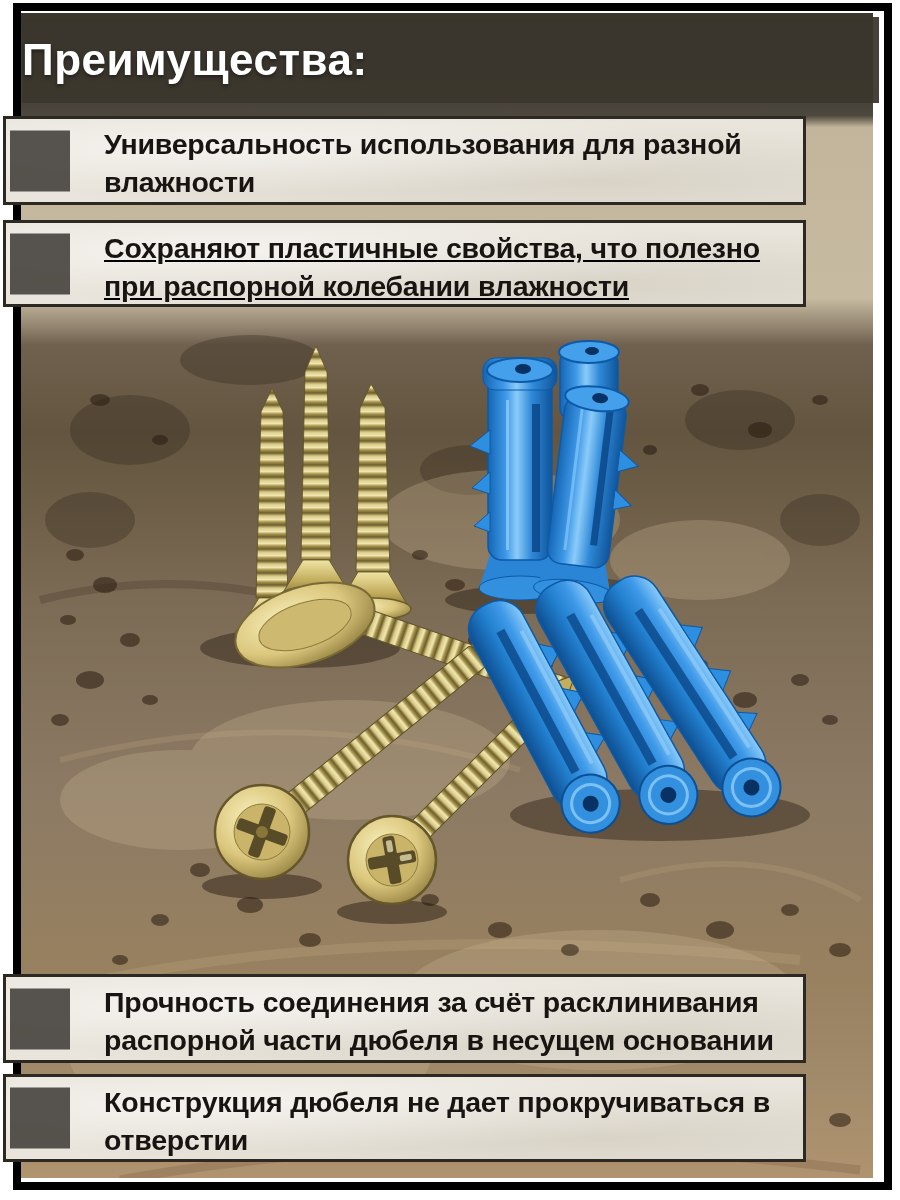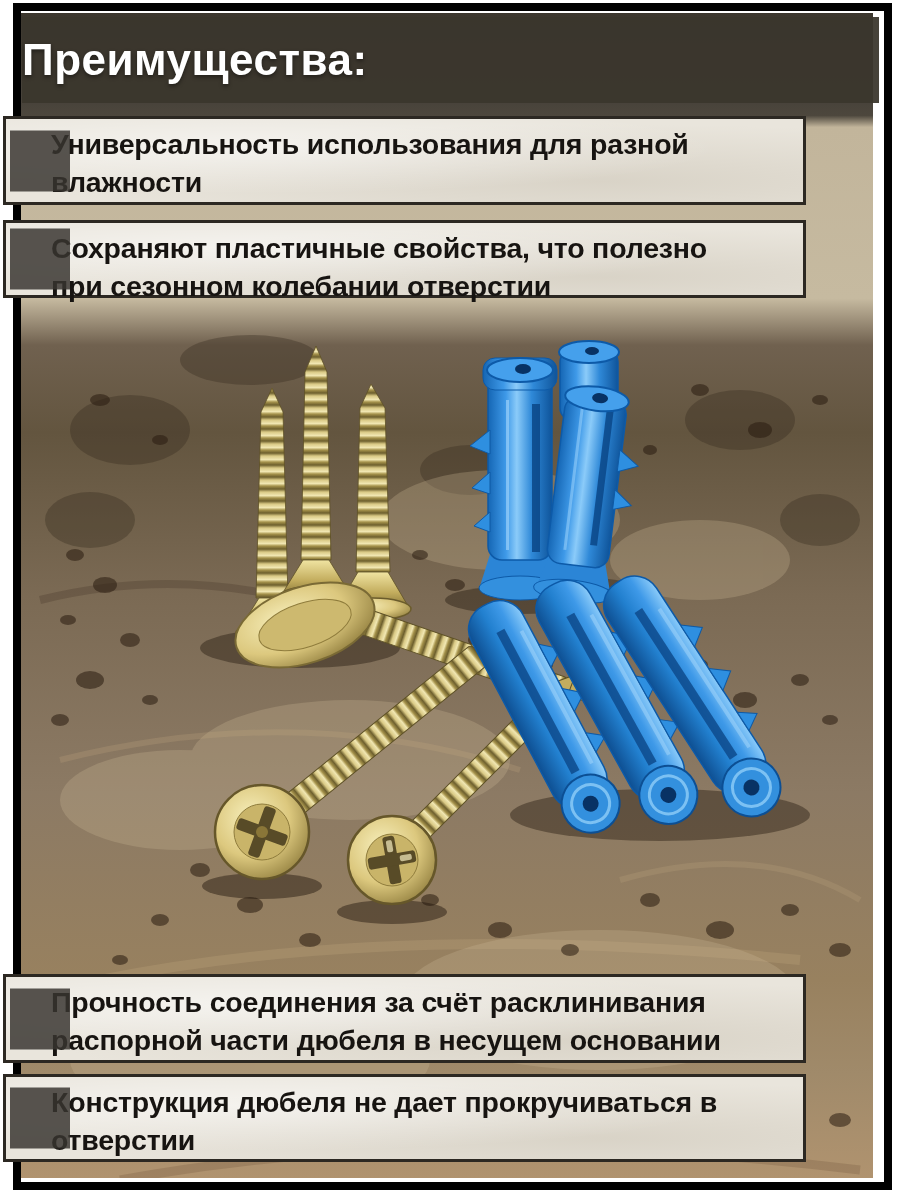--- a/index.html
+++ b/index.html
@@ -15,27 +15,27 @@
   .header-bar{position:absolute;left:22px;top:17px;width:857px;height:86px;
               background:rgba(58,54,45,0.94);z-index:3;
               display:flex;align-items:center;justify-content:flex-start;}
   .header-bar h1{margin:0;color:#ffffff;font-size:44px;font-weight:700;letter-spacing:0.5px;
                  text-shadow:0 2px 4px rgba(0,0,0,0.45);}
   
   .banner{position:absolute;left:3px;width:803px;box-sizing:border-box;
           border:3px solid #2c2822;background-color:#e9e5dc;
           background-image:radial-gradient(ellipse at 30% 35%,rgba(255,255,255,0.55),rgba(255,255,255,0) 60%),
                            radial-gradient(ellipse at 75% 75%,rgba(175,165,145,0.28),rgba(175,165,145,0) 65%);
-          padding:6px 8px 0 45px;z-index:3;}
+          padding:6px 8px 0 98px;z-index:3;}
   .banner .line{display:block;white-space:nowrap;font-size:28.5px;line-height:38px;
                 font-weight:700;color:#171411;letter-spacing:-0.2px;}
   .banner .tab{position:absolute;left:4px;top:50%;transform:translateY(-50%);
                width:60px;height:61px;background:rgba(56,53,48,0.84);}
   #banner-1{top:116px;height:89px;}
-  #banner-2{top:220px;height:78px;}
+  #banner-2{top:220px;height:87px;text-decoration:underline;}
   #banner-3{top:974px;height:89px;}
   #banner-4{top:1074px;height:88px;}
 </style>
 </head>
 <body>
 
 <div id="canvas">
 
   <div id="photo">
   <svg viewBox="20 13 853 1165" preserveAspectRatio="none">
@@ -322,21 +322,21 @@
 
   <div class="banner" id="banner-1">
     <span class="tab"></span>
     <span class="line">Универсальность использования для разной</span>
     <span class="line">влажности</span>
   </div>
 
   <div class="banner" id="banner-2">
     <span class="tab"></span>
     <span class="line">Сохраняют пластичные свойства, что полезно</span>
-    <span class="line">при сезонном колебании отверстии</span>
+    <span class="line">при распорной колебании влажности</span>
   </div>
 
   <div class="banner" id="banner-3">
     <span class="tab"></span>
     <span class="line">Прочность соединения за счёт расклинивания</span>
     <span class="line">распорной части дюбеля в несущем основании</span>
   </div>
 
   <div class="banner" id="banner-4">
     <span class="tab"></span>

